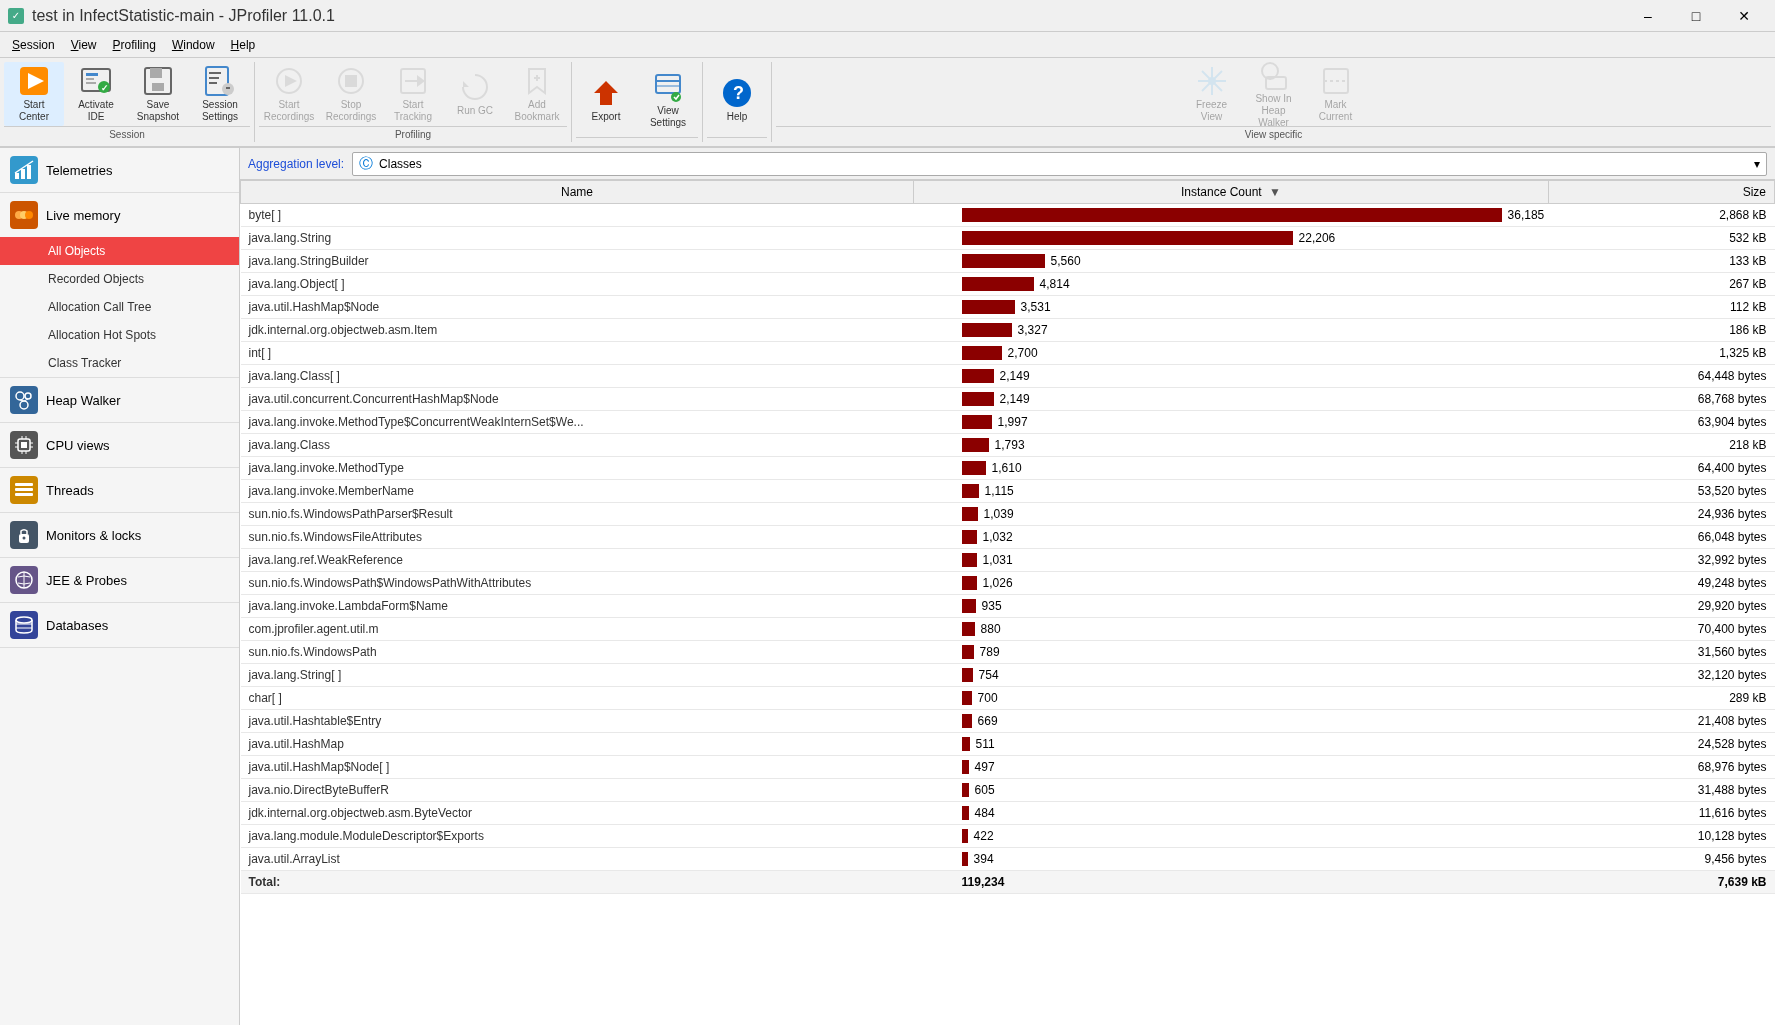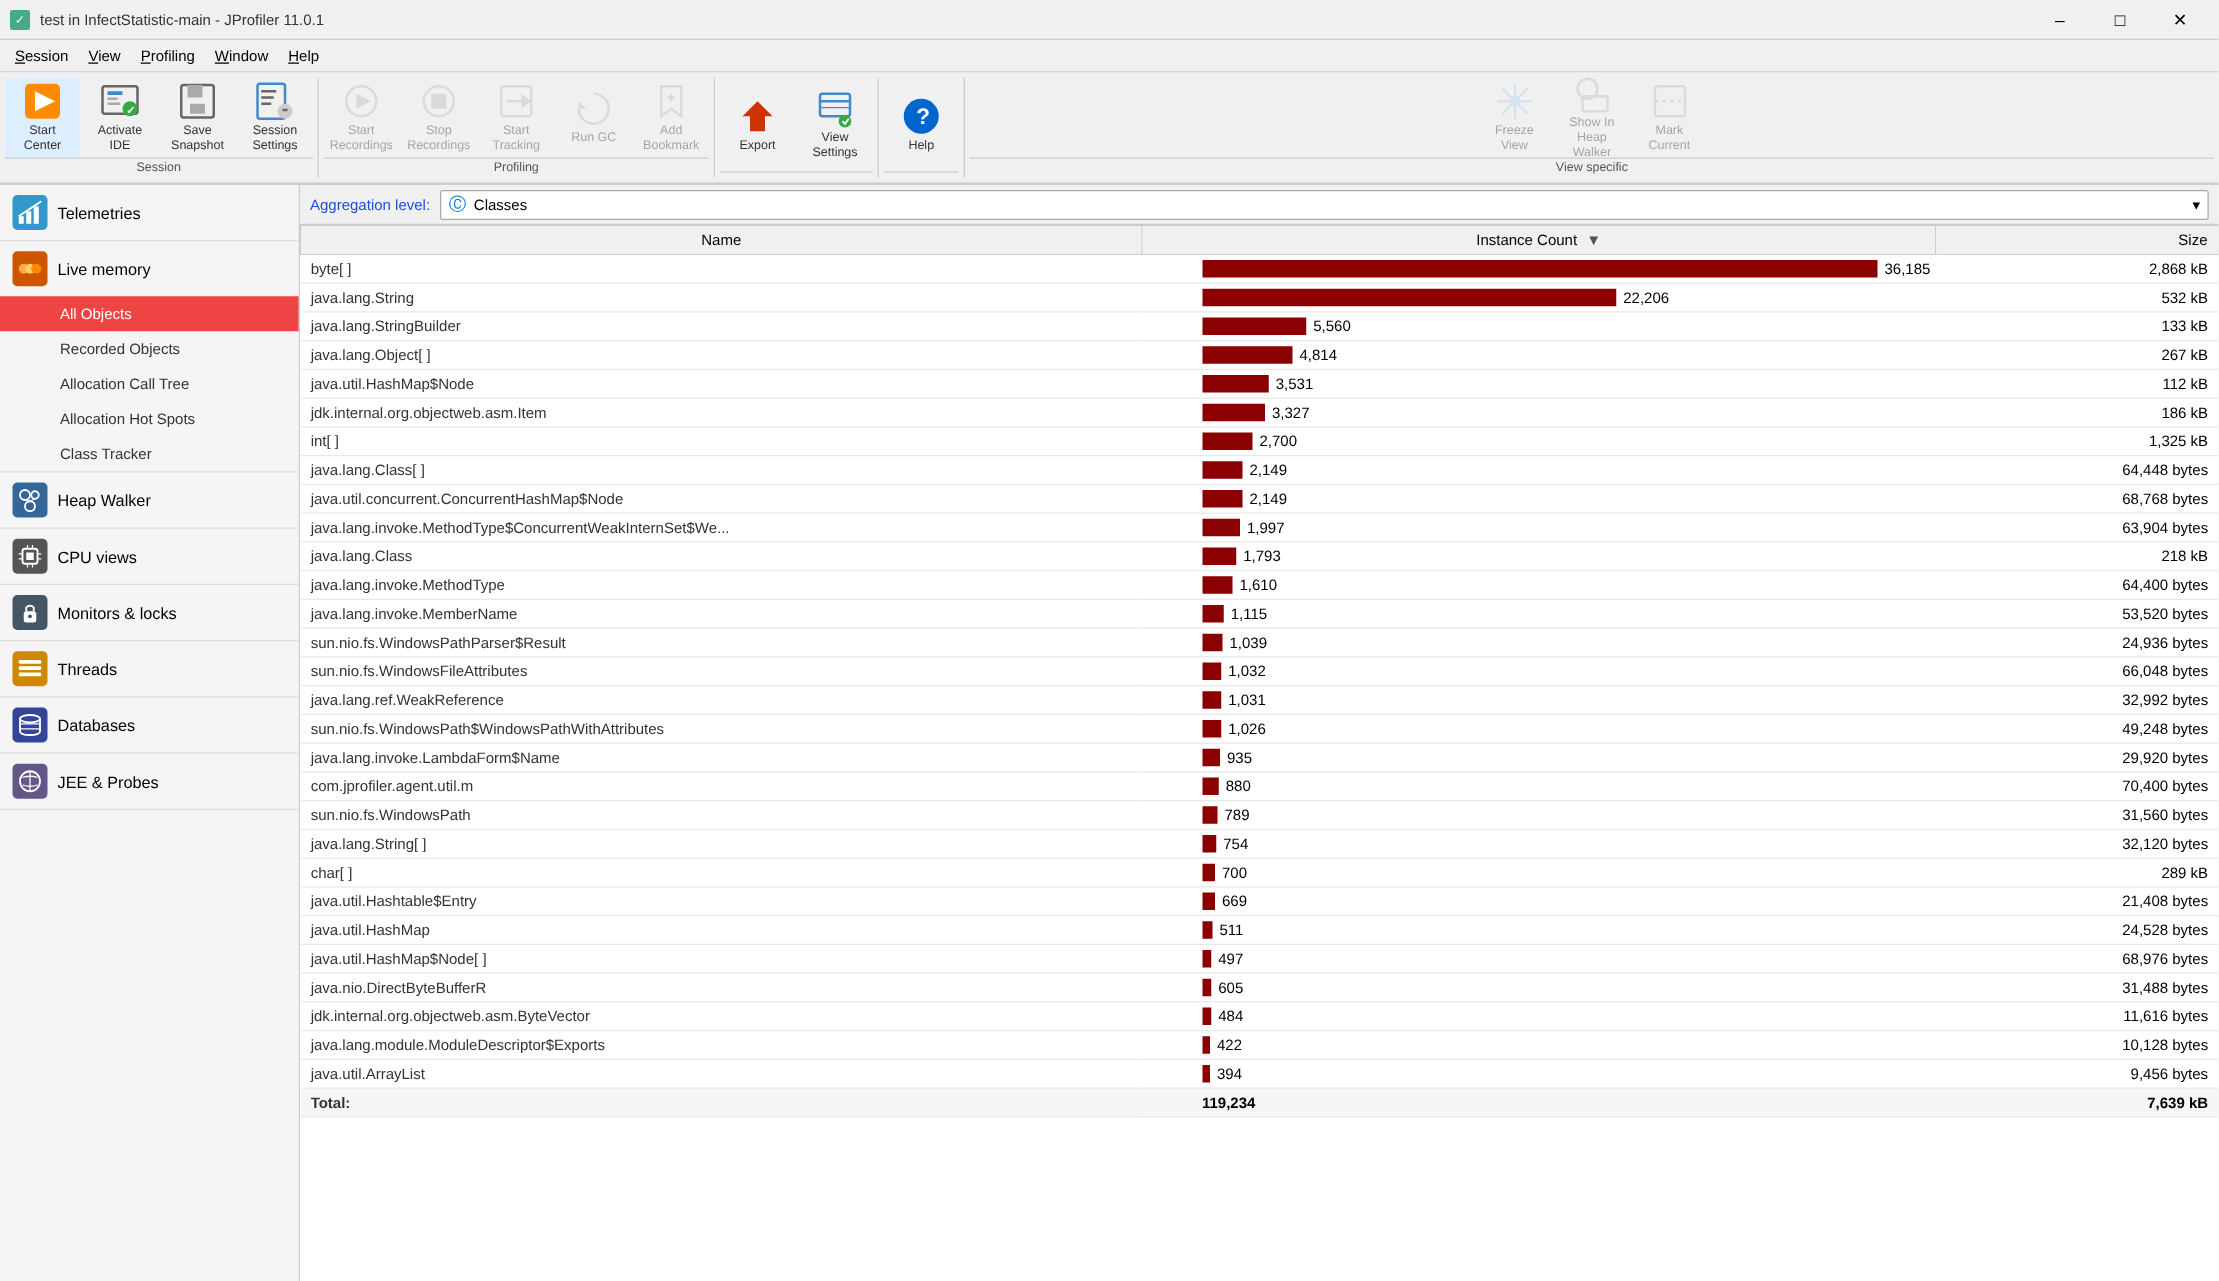--- a/index.html
+++ b/index.html
@@ -10,21 +10,21 @@
       background: #f0f0f0;
       border-bottom: 1px solid #ccc;
       display: flex;
       align-items: center;
       justify-content: space-between;
       height: 32px;
       padding: 0 8px;
     }
     .title-bar-left { display: flex; align-items: center; gap: 8px; }
     .title-icon { width: 16px; height: 16px; background: #4a8; border-radius: 2px; display: flex; align-items: center; justify-content: center; color: white; font-size: 10px; }
-    .title-text { font-size: 12px; color: #333; }
+    .title-text { font-size: 16px; color: #333; }
     .title-controls { display: flex; gap: 2px; }
     .title-btn { width: 46px; height: 32px; border: none; background: transparent; cursor: pointer; font-size: 14px; display: flex; align-items: center; justify-content: center; }
 
     
     .menu-bar {
       background: #f0f0f0;
       border-bottom: 1px solid #ccc;
       display: flex;
       align-items: center;
       height: 26px;
@@ -438,69 +438,69 @@
             <line x1="17" y1="9" x2="20" y2="9" stroke="white" stroke-width="1"></line>
             <line x1="17" y1="13" x2="20" y2="13" stroke="white" stroke-width="1"></line>
           </svg>
         </div>
         <span>CPU views</span>
       </div>
     </div>
 
     <div class="sidebar-section">
       <div class="sidebar-section-header">
+        <div class="sidebar-icon" style="background:#cc8800;">
+          <svg width="22" height="22" viewBox="0 0 22 22">
+            <rect x="2" y="4" width="18" height="3" rx="1" fill="white"></rect>
+            <rect x="2" y="9" width="18" height="3" rx="1" fill="white"></rect>
+            <rect x="2" y="14" width="18" height="3" rx="1" fill="white"></rect>
+          </svg>
+        </div>
+        <span>Threads</span>
+      </div>
+    </div>
+
+    <div class="sidebar-section">
+      <div class="sidebar-section-header">
         <div class="sidebar-icon" style="background:#445566;">
           <svg width="22" height="22" viewBox="0 0 22 22">
             <rect x="6" y="10" width="10" height="9" rx="2" fill="white"></rect>
             <path d="M8,10 L8,7 A4,4 0 0,1 14,7 L14,10" fill="none" stroke="white" stroke-width="1.5"></path>
             <circle cx="11" cy="14" r="1.5" fill="#445566"></circle>
           </svg>
         </div>
         <span>Monitors &amp; locks</span>
       </div>
     </div>
 
     <div class="sidebar-section">
       <div class="sidebar-section-header">
-        <div class="sidebar-icon" style="background:#cc8800;">
+        <div class="sidebar-icon" style="background:#665588;">
           <svg width="22" height="22" viewBox="0 0 22 22">
-            <rect x="2" y="4" width="18" height="3" rx="1" fill="white"></rect>
-            <rect x="2" y="9" width="18" height="3" rx="1" fill="white"></rect>
-            <rect x="2" y="14" width="18" height="3" rx="1" fill="white"></rect>
-          </svg>
-        </div>
-        <span>Threads</span>
+            <circle cx="11" cy="11" r="8" fill="none" stroke="white" stroke-width="1.5"></circle>
+            <line x1="11" y1="3" x2="11" y2="19" stroke="white" stroke-width="1"></line>
+            <path d="M5,8 Q11,6 17,8" fill="none" stroke="white" stroke-width="1"></path>
+            <path d="M5,14 Q11,16 17,14" fill="none" stroke="white" stroke-width="1"></path>
+          </svg>
+        </div>
+        <span>JEE &amp; Probes</span>
       </div>
     </div>
 
     <div class="sidebar-section">
       <div class="sidebar-section-header">
         <div class="sidebar-icon" style="background:#334499;">
           <svg width="22" height="22" viewBox="0 0 22 22">
             <ellipse cx="11" cy="6" rx="8" ry="3" fill="none" stroke="white" stroke-width="1.5"></ellipse>
             <path d="M3,6 L3,16 Q3,19 11,19 Q19,19 19,16 L19,6" fill="none" stroke="white" stroke-width="1.5"></path>
             <line x1="3" y1="10" x2="19" y2="10" stroke="white" stroke-width="1"></line>
             <line x1="3" y1="14" x2="19" y2="14" stroke="white" stroke-width="1"></line>
           </svg>
         </div>
         <span>Databases</span>
-      </div>
-    </div>
-
-    <div class="sidebar-section">
-      <div class="sidebar-section-header">
-        <div class="sidebar-icon" style="background:#665588;">
-          <svg width="22" height="22" viewBox="0 0 22 22">
-            <circle cx="11" cy="11" r="8" fill="none" stroke="white" stroke-width="1.5"></circle>
-            <line x1="11" y1="3" x2="11" y2="19" stroke="white" stroke-width="1"></line>
-            <path d="M5,8 Q11,6 17,8" fill="none" stroke="white" stroke-width="1"></path>
-            <path d="M5,14 Q11,16 17,14" fill="none" stroke="white" stroke-width="1"></path>
-          </svg>
-        </div>
-        <span>JEE &amp; Probes</span>
       </div>
     </div>
 
   </div>
 
   <div class="content-area">
 
     <div class="aggregation-bar">
       <span class="aggregation-label">Aggregation level:</span>
       <div class="aggregation-select">

